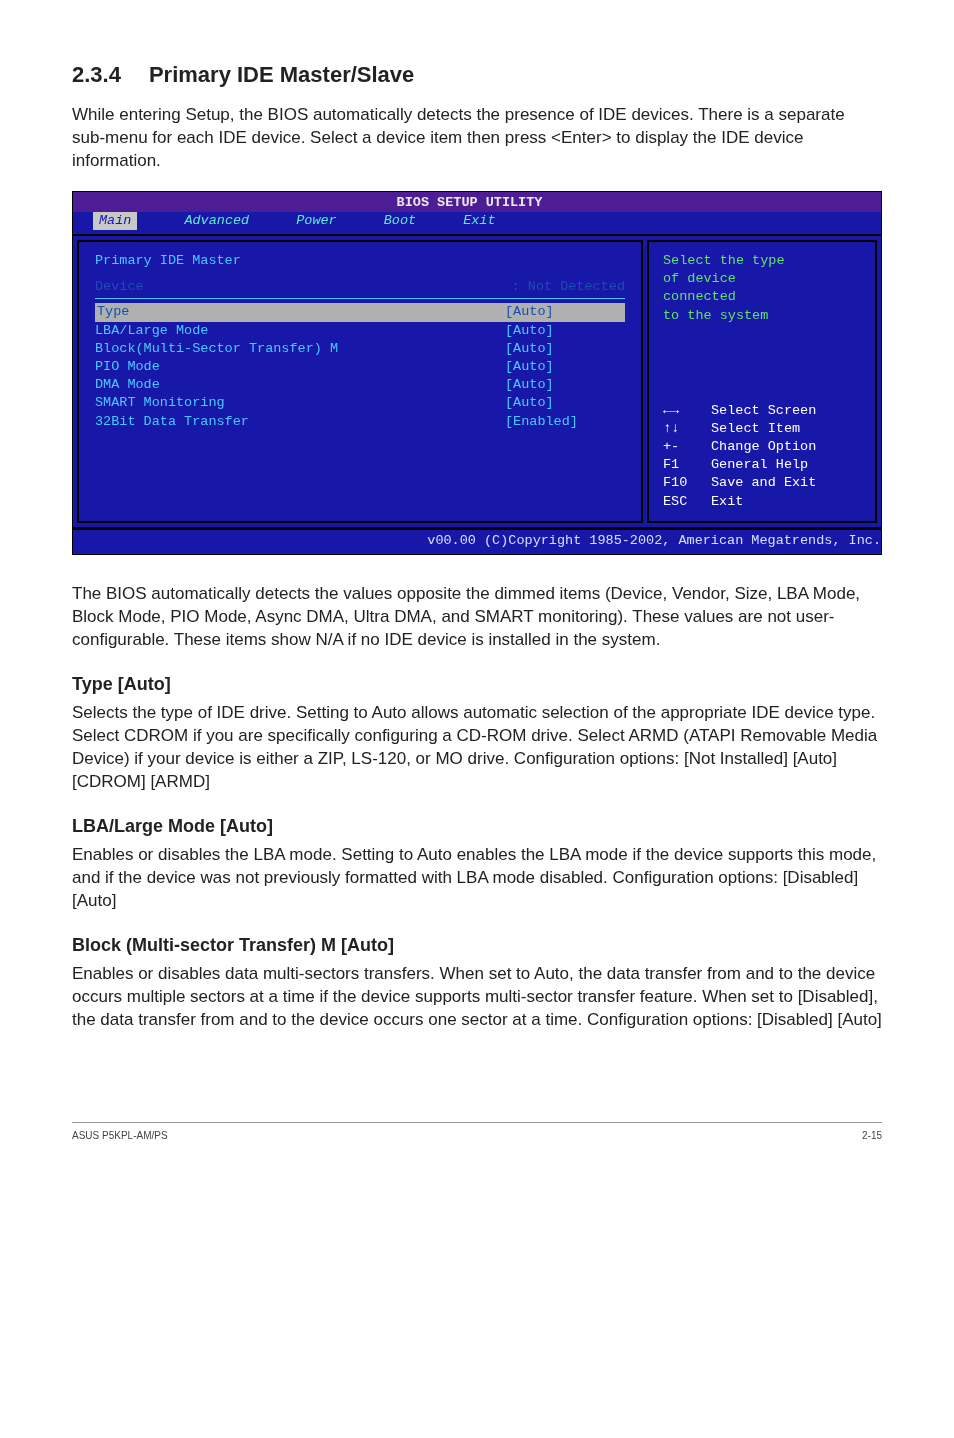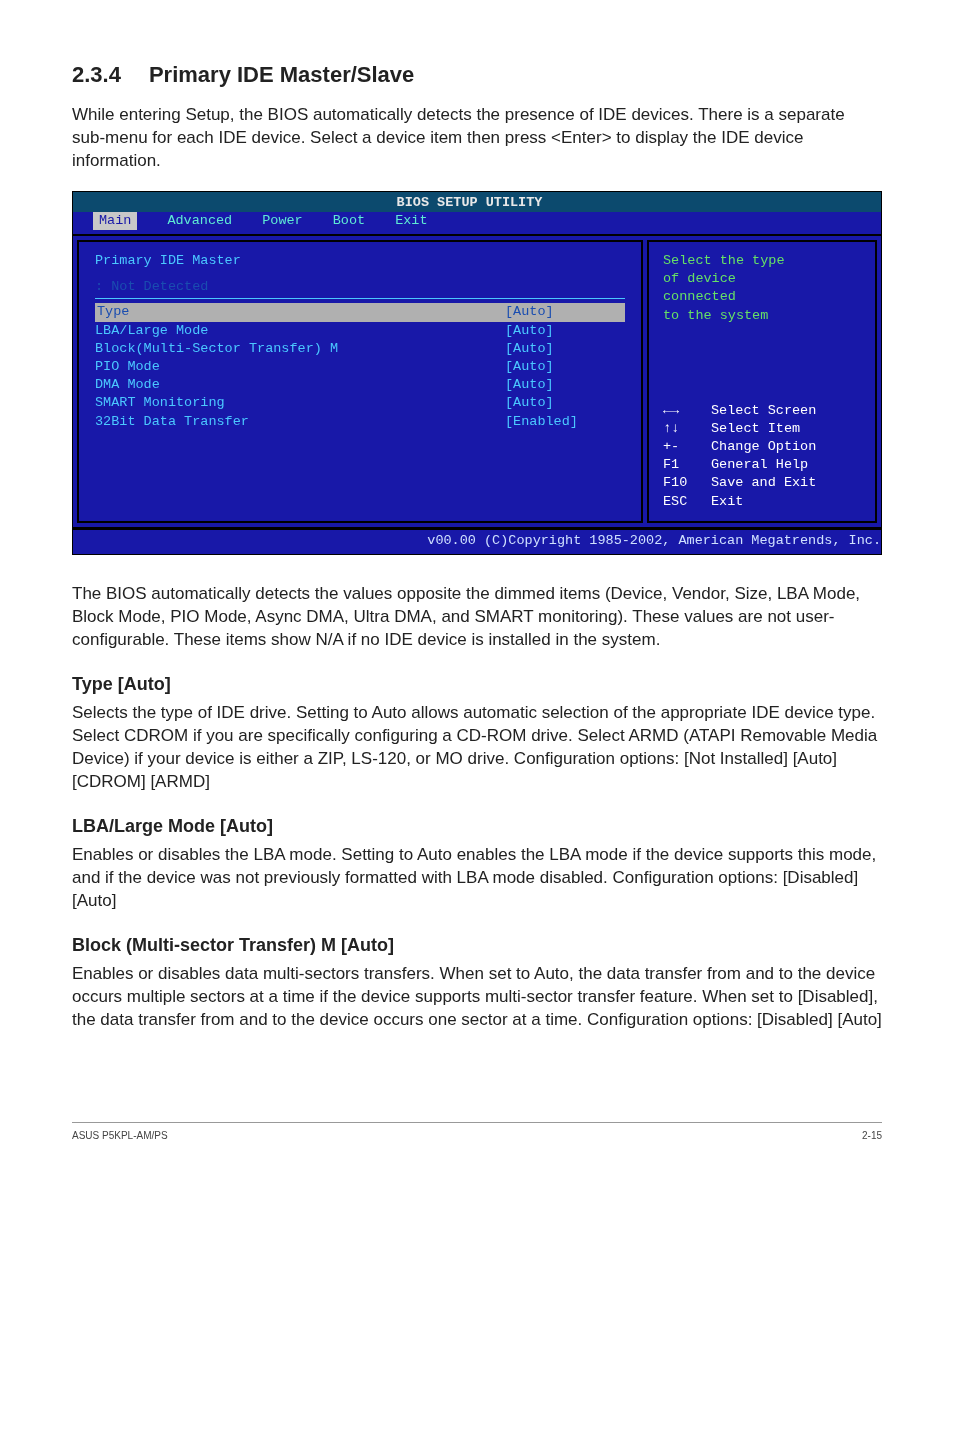--- a/index.html
+++ b/index.html
@@ -34,27 +34,28 @@
     color: #fff;
     background: #1818a8;
     border: 1px solid #000;
     margin: 6px 0 28px 0;
   }
   .bios-title {
     text-align: center;
     color: #e8e8e8;
     font-weight: bold;
     padding: 2px 15px 0 0;
-    background: #0c4a6e;
+    background: #4c1d95;
   }
   .bios-menu {
     display: flex;
-    gap: 30px;
+    gap: 47px;
     padding: 0 36px 4px 20px;
     color: #7aa0ff;
+    font-style: italic;
   }
   .bios-menu span { color: #5eead4; }
   .bios-menu .sel {
     background: #c8c8c8;
     color: #1818a8;
     padding: 0 6px;
   }
   .bios-body {
     display: flex;
     border-top: 2px solid #000;
@@ -122,20 +123,21 @@
     <span class="sel">Main</span>
     <span>Advanced</span>
     <span>Power</span>
     <span>Boot</span>
     <span>Exit</span>
   </div>
   <div class="bios-body">
     <div class="bios-left">
       <div class="bios-heading">Primary IDE Master</div>
       <div class="bios-row">
+        <div class="bios-label dim">Device</div>
         <div class="bios-val dim" style="width:auto;">: Not Detected</div>
       </div>
       <div class="bios-divider"></div>
 
       <div class="bios-row bios-sel-row">
         <div class="bios-label">Type</div>
         <div class="bios-val">[Auto]</div>
       </div>
       <div class="bios-row">
         <div class="bios-label">LBA/Large Mode</div>

